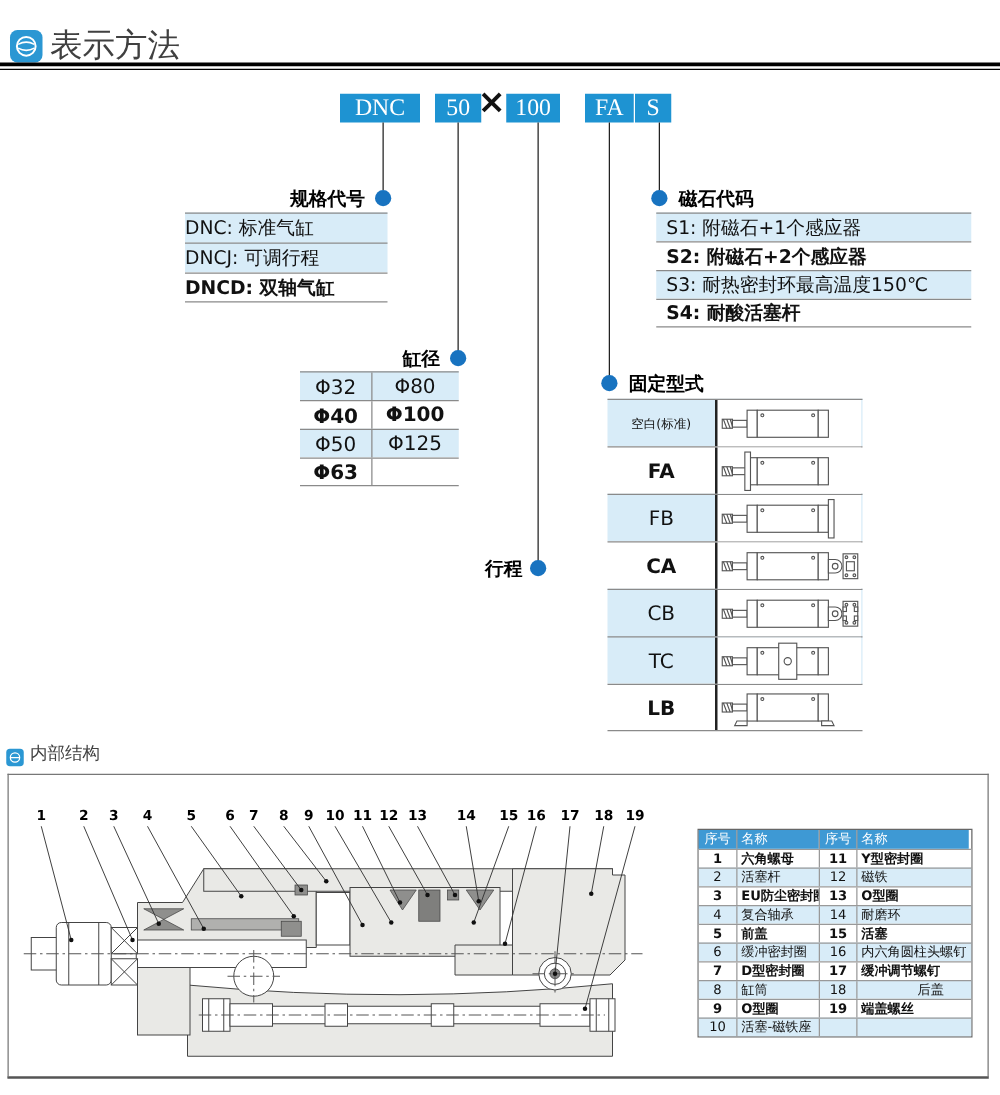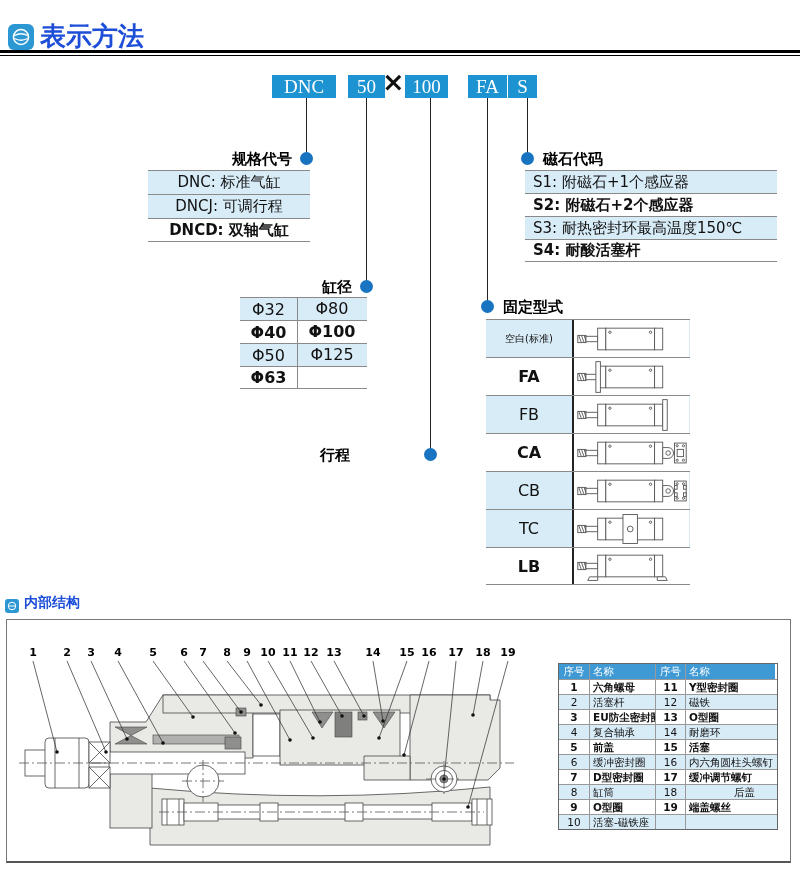--- a/index.html
+++ b/index.html
@@ -2,38 +2,38 @@
 <html><head>
 <meta charset="utf-8">
 <style>
   html,body{margin:0;padding:0;background:#fff;}
   #page{position:relative;width:800px;height:876px;background:#fff;overflow:hidden;
         font-family:"DejaVu Sans","Liberation Sans",sans-serif;color:#111;}
   .abs{position:absolute;}
 
   
   .sec-icon{background:#2b97d3;border-radius:6px;display:flex;align-items:center;justify-content:center;}
-  .sec-title{font-family:"Liberation Serif","DejaVu Serif",serif;font-weight:bold;color:#1d4ed8;}
+  .sec-title{font-family:"Liberation Serif","DejaVu Serif",serif;font-weight:normal;color:#404040;}
   .rule{background:#000;}
 
   
   .codebox{background:#1e93d2;color:#fff;height:23px;line-height:24px;text-align:center;
            font-family:"Liberation Serif","DejaVu Serif",serif;font-size:19px;}
   .mult{font-size:27px;font-weight:bold;color:#111;line-height:27px;}
   .conn{width:1px;background:#222;}
   .dot{width:13px;height:13px;border-radius:50%;background:#1873c0;}
   .lbl{font-weight:bold;font-size:15px;color:#000;white-space:nowrap;}
 
   
   .trow{display:flex;align-items:center;box-sizing:border-box;border-top:1px solid #8a8a8a;}
   .trow:last-child{border-bottom:1px solid #8a8a8a;}
   .h24{height:24px;} .h23{height:23px;} .h38{height:38px;}
   .rb{background:#d8ecf8;font-weight:normal;}
   .rw{background:#fff;font-weight:bold;}
-  .ctext{width:100%;text-align:center;font-size:15px;}
+  .ctext{width:100%;font-size:15px;}
   .bc{width:57px;text-align:center;font-size:16px;}
   .bc2{width:69px;text-align:center;font-size:16px;border-left:1px solid #8a8a8a;height:100%;line-height:22px;box-sizing:border-box;}
   .ml{padding-left:8px;font-size:15px;white-space:nowrap;}
 
   
   .m-code{width:86px;text-align:center;font-size:16px;}
   .m-code.small{font-size:10px;}
   .m-diag{width:117px;height:100%;border-left:2px solid #222;display:flex;align-items:center;justify-content:center;box-sizing:border-box;background:#fff;}
 
   
@@ -146,21 +146,21 @@
   <div class="abs conn" style="left:487px;top:98px;height:203px;"></div>
   <div class="abs conn" style="left:527px;top:98px;height:55px;"></div>
   <div class="abs dot" style="left:300px;top:152px;"></div>
   <div class="abs dot" style="left:360px;top:280px;"></div>
   <div class="abs dot" style="left:424px;top:448px;"></div>
   <div class="abs dot" style="left:481px;top:300px;"></div>
   <div class="abs dot" style="left:521px;top:152px;"></div>
 
   <div class="abs lbl" style="left:166px;top:150px;width:126px;text-align:right;">规格代号</div>
   <div class="abs lbl" style="left:250px;top:278px;width:102px;text-align:right;">缸径</div>
-  <div class="abs lbl" style="left:320px;top:446px;width:98px;">行程</div>
+  <div class="abs lbl" style="left:320px;top:446px;width:98px;text-align:right;">行程</div>
   <div class="abs lbl" style="left:543px;top:150px;">磁石代码</div>
   <div class="abs lbl" style="left:503px;top:298px;">固定型式</div>
 
   <div id="spec-table" class="abs" style="left:148px;top:170px;width:162px;">
       <div class="trow h24 rb">
         <span class="ctext">DNC: 标准气缸</span>
       </div>
       <div class="trow h24 rb">
         <span class="ctext">DNCJ: 可调行程</span>
       </div>

